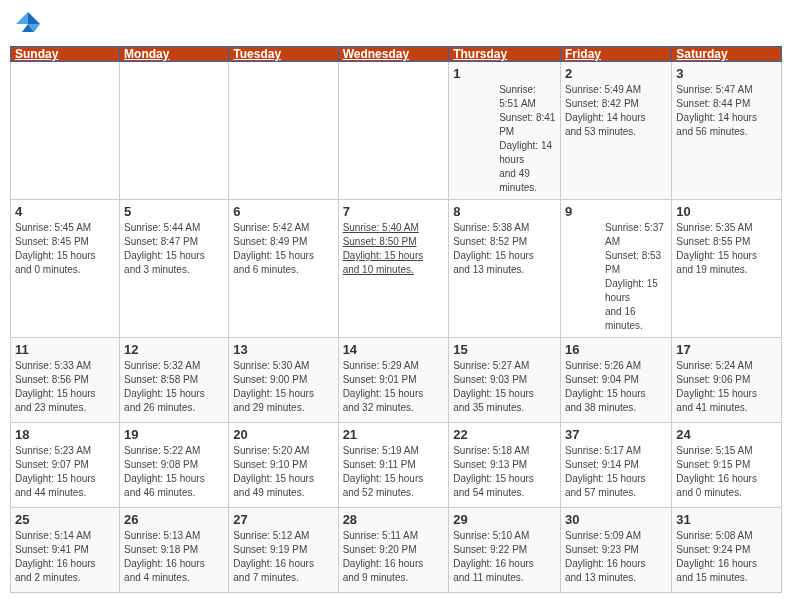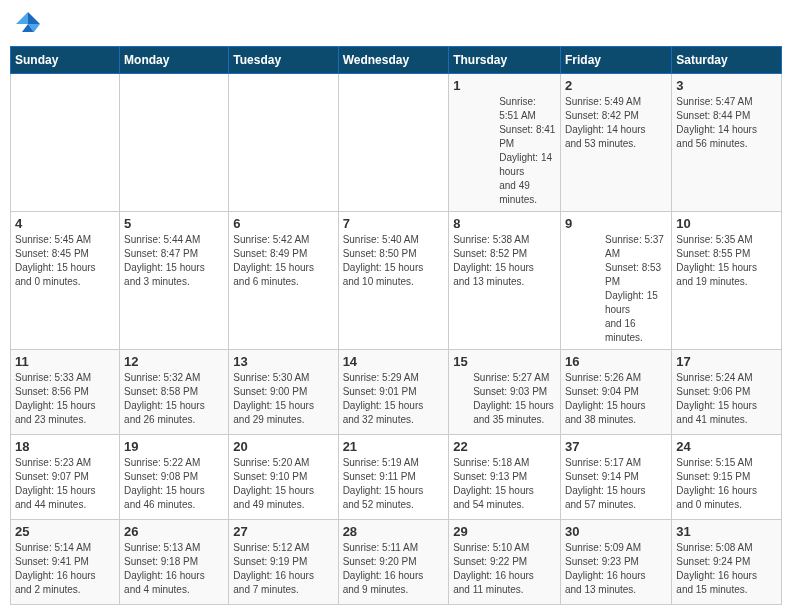--- a/index.html
+++ b/index.html
@@ -47,27 +47,28 @@
     .calendar-subtitle {
       font-size: 14px;
       color: #555;
     }
     table {
       width: 100%;
       border-collapse: collapse;
       font-size: 11px;
     }
     thead th {
-      background-color: #0c4a6e;
+      background-color: #c2410c;
       color: #fff;
-      padding: 6px 4px;
+      padding: 0 4px;
       text-align: left;
       font-size: 12px;
       font-weight: bold;
       border: 1px solid #1a6abf;
+      text-decoration: underline;
     }
     tbody td {
       border: 1px solid #ccc;
       vertical-align: top;
       padding: 4px;
       height: 85px;
       width: 113px;
       background: #fff;
     }
     tbody tr:nth-child(odd) td {
@@ -166,21 +167,21 @@
         </td>
         <td>
           <div class="day-number">6</div>
           <div class="day-info" style="white-space: pre-line;">Sunrise: 5:42 AM
 Sunset: 8:49 PM
 Daylight: 15 hours
 and 6 minutes.</div>
         </td>
         <td>
           <div class="day-number">7</div>
-          <div class="day-info" style="white-space: pre-line;">Sunrise: 5:40 AM
+          <div class="day-info" style="white-space: pre-line; text-decoration: underline;">Sunrise: 5:40 AM
 Sunset: 8:50 PM
 Daylight: 15 hours
 and 10 minutes.</div>
         </td>
         <td>
           <div class="day-number">8</div>
           <div class="day-info" style="white-space: pre-line;">Sunrise: 5:38 AM
 Sunset: 8:52 PM
 Daylight: 15 hours
 and 13 minutes.</div>
@@ -224,21 +225,21 @@
         </td>
         <td>
           <div class="day-number">14</div>
           <div class="day-info" style="white-space: pre-line;">Sunrise: 5:29 AM
 Sunset: 9:01 PM
 Daylight: 15 hours
 and 32 minutes.</div>
         </td>
         <td>
           <div class="day-number">15</div>
-          <div class="day-info" style="white-space: pre-line; margin-left: 20px;">Sunrise: 5:27 AM
+          <div class="day-info" style="white-space: pre-line;">Sunrise: 5:27 AM
 Sunset: 9:03 PM
 Daylight: 15 hours
 and 35 minutes.</div>
         </td>
         <td>
           <div class="day-number">16</div>
           <div class="day-info" style="white-space: pre-line;">Sunrise: 5:26 AM
 Sunset: 9:04 PM
 Daylight: 15 hours
 and 38 minutes.</div>

